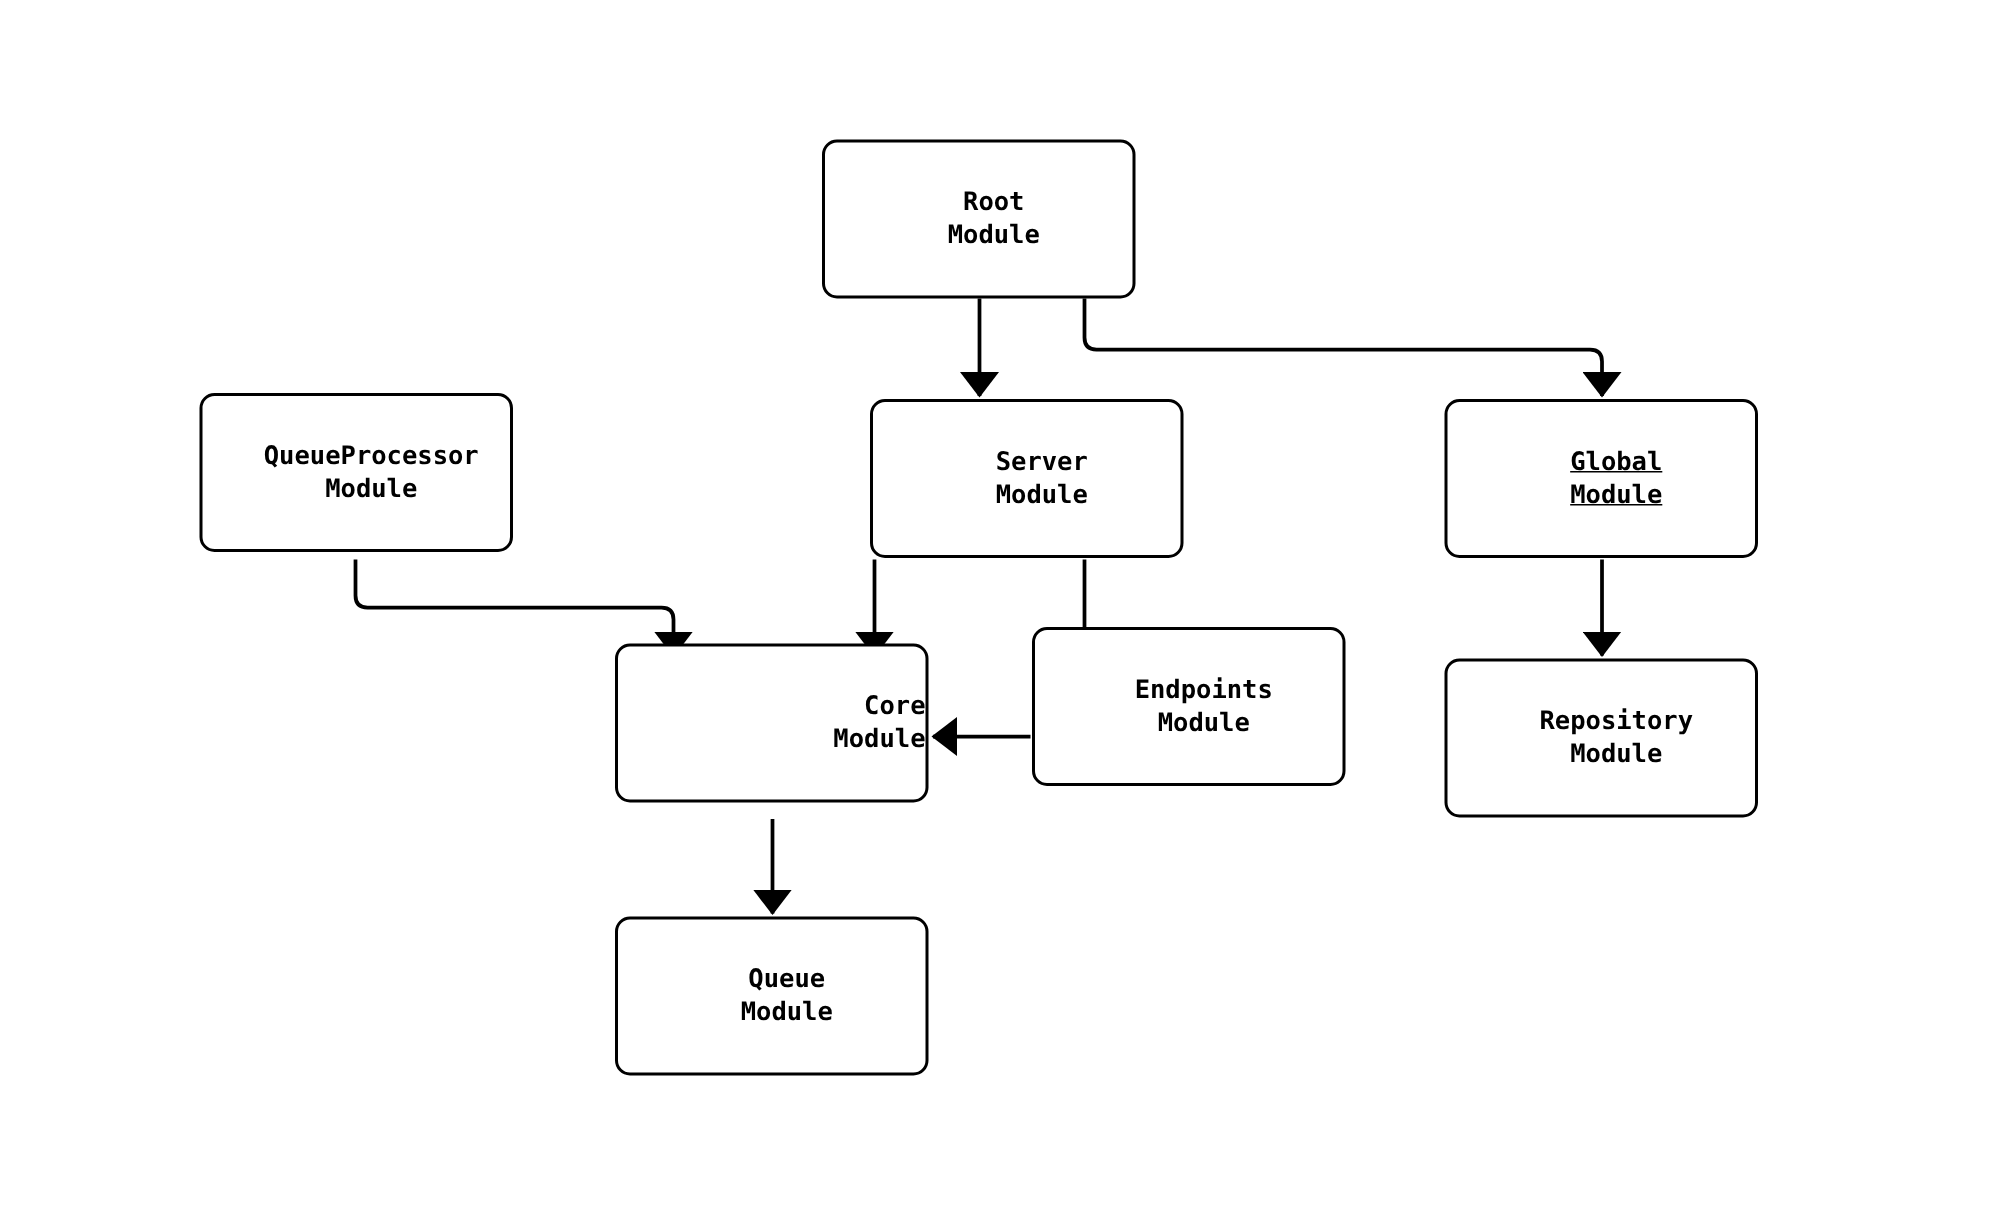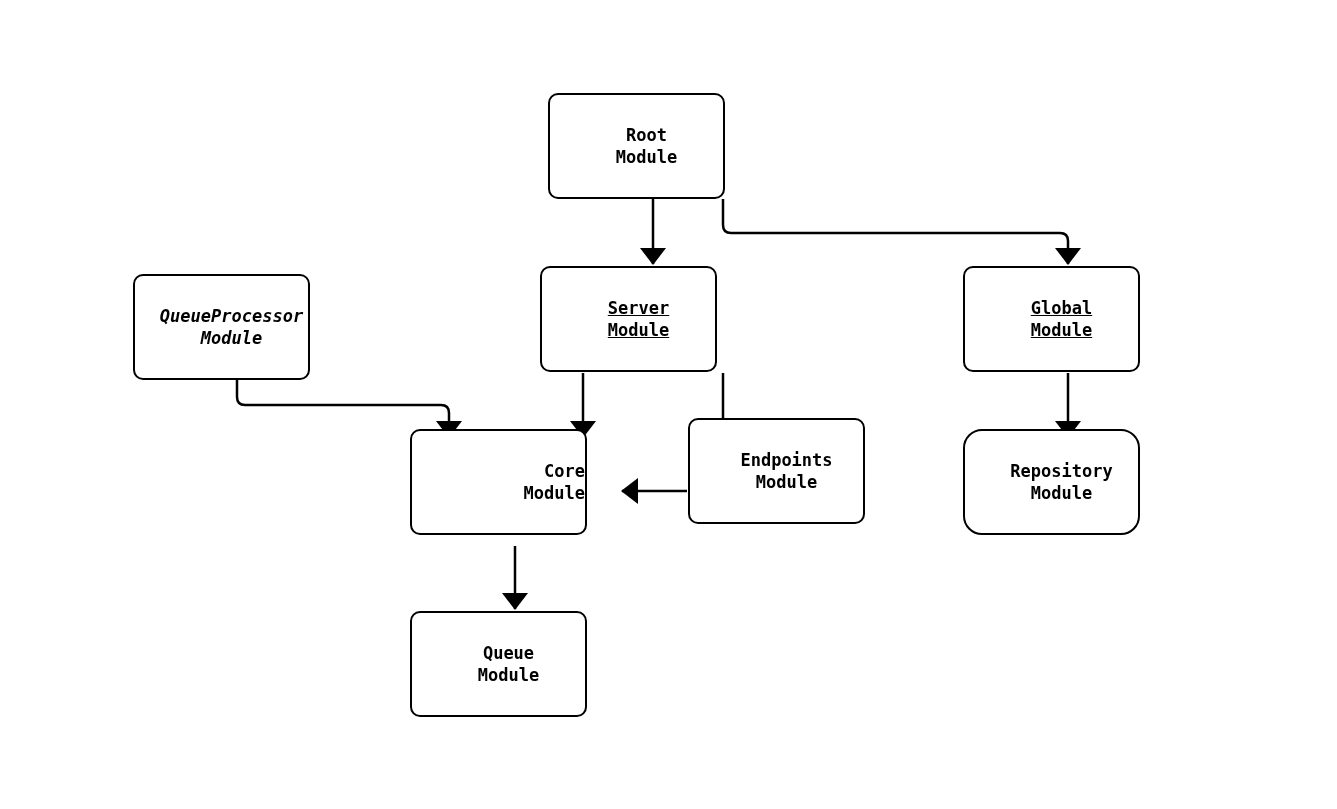--- a/index.html
+++ b/index.html
@@ -18,45 +18,45 @@
     width: 1337px;
     height: 809px;
   }
   .edges-layer path.edge {
     fill: none;
     stroke: #000000;
     stroke-width: 2.5;
   }
   .node {
     position: absolute;
-    width: 177px;
+    width: 209px;
     height: 106px;
     box-sizing: border-box;
     background: #ffffff;
     border: 2.5px solid #000000;
     border-radius: 10px;
     display: flex;
     flex-direction: column;
     align-items: center;
     justify-content: center;
     font-weight: bold;
     font-size: 17px;
     line-height: 22px;
     color: #000000;
     text-align: center;
     padding-left: 20px;
   }
   
   .pos-root          { left: 548px; top: 93px;  }
-  .pos-queueprocessor{ left: 133px; top: 274px; font-style: italic; }
-  .pos-server        { left: 540px; top: 266px; text-decoration: underline; }
+  .pos-queueprocessor{ left: 133px; top: 262px; }
+  .pos-server        { left: 580px; top: 266px; }
   .pos-global        { left: 963px; top: 266px; text-decoration: underline; }
   .pos-core          { left: 410px; top: 429px; align-items: flex-end; }
   .pos-endpoints     { left: 688px; top: 418px; }
-  .pos-repository    { left: 963px; top: 429px; border-radius: 19px; }
+  .pos-repository    { left: 963px; top: 439px; }
   .pos-queue         { left: 410px; top: 611px; text-align: right; }
 </style>
 </head>
 <body>
 
 <div class="canvas">
 
   <svg class="edges-layer" width="1337" height="809" viewBox="0 0 1337 809" xmlns="http://www.w3.org/2000/svg">
     <defs>
       <marker id="arrowhead" markerUnits="userSpaceOnUse" markerWidth="18" markerHeight="26" refX="16" refY="13" orient="auto">

